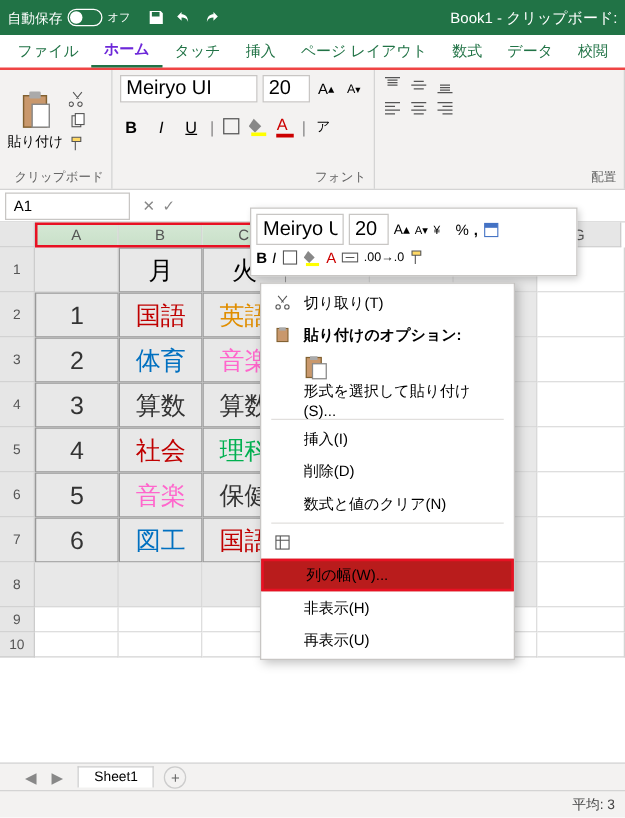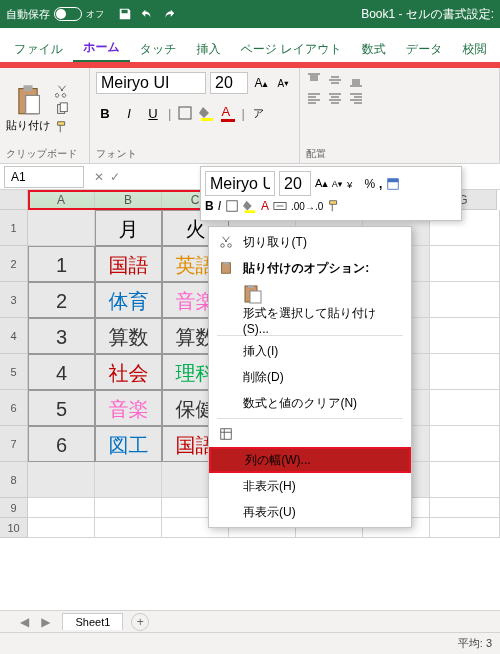--- a/index.html
+++ b/index.html
@@ -8,43 +8,43 @@
 
 .titlebar { background: #217346; color: #fff; height: 28px; display: flex; align-items: center; padding: 0 6px; gap: 6px; }
 .titlebar .autosave { display: flex; align-items: center; gap: 4px; font-size: 11px; }
 .titlebar .toggle { width: 28px; height: 14px; border: 1px solid #fff; border-radius: 7px; position: relative; }
 .titlebar .toggle::after { content: ""; position: absolute; left: 1px; top: 1px; width: 10px; height: 10px; background: #fff; border-radius: 50%; }
 .titlebar .qat { display: flex; gap: 8px; margin-left: 8px; align-items: center; }
 .titlebar .qat-icon { width: 14px; height: 14px; fill: #fff; }
 .titlebar .title { margin-left: auto; font-size: 12px; }
 
 
-.tabs { display: flex; align-items: flex-end; background: #fff; border-bottom: 6px solid #ef4444; padding-left: 4px; height: 40px; }
+.tabs { display: flex; align-items: flex-end; background: #fff; border-bottom: 2px solid #ef4444; padding-left: 4px; height: 28px; }
 .tab { padding: 6px 10px 4px; font-size: 12px; color: #217346; cursor: pointer; }
 .tab.active { color: #6d28d9; border-bottom: 2px solid #217346; font-weight: bold; }
 
 
 .ribbon { display: flex; background: #f3f2f1; height: 96px; border-bottom: 1px solid #d4d4d4; }
 .rgroup { border-right: 1px solid #d4d4d4; padding: 4px 6px 2px; display: flex; flex-direction: column; }
 .rgroup-body { flex: 1; display: flex; align-items: center; gap: 4px; }
-.rgroup-label { text-align: left; font-size: 10px; color: #666; padding-top: 2px; }
+.rgroup-label { text-align: right; font-size: 10px; color: #666; padding-top: 2px; }
 .clipboard-big { display: flex; flex-direction: column; align-items: center; gap: 2px; font-size: 11px; }
 .clip-icon { width: 28px; height: 32px; }
 .mini-stack { display: flex; flex-direction: column; gap: 4px; }
 .mini-stack svg { width: 14px; height: 14px; }
 .font-top { display: flex; gap: 4px; align-items: center; }
 .font-select { border: 1px solid #c8c6c4; background: #fff; height: 22px; font-size: 16px; padding: 0 4px; }
 .font-bottom { display: flex; gap: 6px; margin-top: 6px; align-items: center; font-size: 13px; }
 .btn-icon { display: inline-flex; align-items: center; justify-content: center; width: 18px; height: 18px; }
 .align-grid { display: grid; grid-template-columns: repeat(3, 18px); gap: 3px; }
 .align-grid svg { width: 16px; height: 16px; }
 
 
 .namebar { display: flex; align-items: center; height: 26px; border-bottom: 1px solid #d4d4d4; background: #fff; }
-.namebox { width: 80px; border: 1px solid #c8c6c4; height: 22px; margin: 0 4px; padding: 0 6px; font-size: 12px; display:flex; align-items:center; }
+.namebox { width: 100px; border: 1px solid #c8c6c4; height: 22px; margin: 0 4px; padding: 0 6px; font-size: 12px; display:flex; align-items:center; }
 .fxbtns { display:flex; gap:6px; padding:0 6px; color:#888; }
 
 
 .minitb { position: absolute; left: 200px; top: 166px; width: 262px; background: #fff; border: 1px solid #c8c6c4; box-shadow: 2px 2px 6px rgba(0,0,0,0.2); padding: 4px; z-index: 20; font-size: 12px; }
 .minitb-row { display:flex; gap:4px; align-items:center; margin-bottom:3px; }
 .minitb .font-select { height:25px; }
 .minitb svg { width:14px; height:14px; }
 
 
 .gridwrap { position: relative; }
@@ -104,21 +104,21 @@
     <svg class="qat-icon" viewBox="0 0 16 16">
         <path d="M2 2h10l2 2v10H2V2zm2 1v4h7V3H4zm1 7h6v3H5v-3z"></path>
       </svg>
     <svg class="qat-icon" viewBox="0 0 16 16">
         <path d="M6 3L2 7l4 4V8c3 0 5 1 6 4 0-5-3-7-6-7V3z"></path>
       </svg>
     <svg class="qat-icon" viewBox="0 0 16 16">
         <path d="M10 3l4 4-4 4V8c-3 0-5 1-6 4 0-5 3-7 6-7V3z"></path>
       </svg>
   </div>
-  <div class="title">Book1 - セルの書式設定:</div>
+  <div class="title">Book1 - クリップボード:</div>
 </div>
 
 <div class="tabs">
   <div class="tab">ファイル</div>
   <div class="tab active">ホーム</div>
   <div class="tab">タッチ</div>
   <div class="tab">挿入</div>
   <div class="tab">ページ レイアウト</div>
   <div class="tab">数式</div>
   <div class="tab">データ</div>

